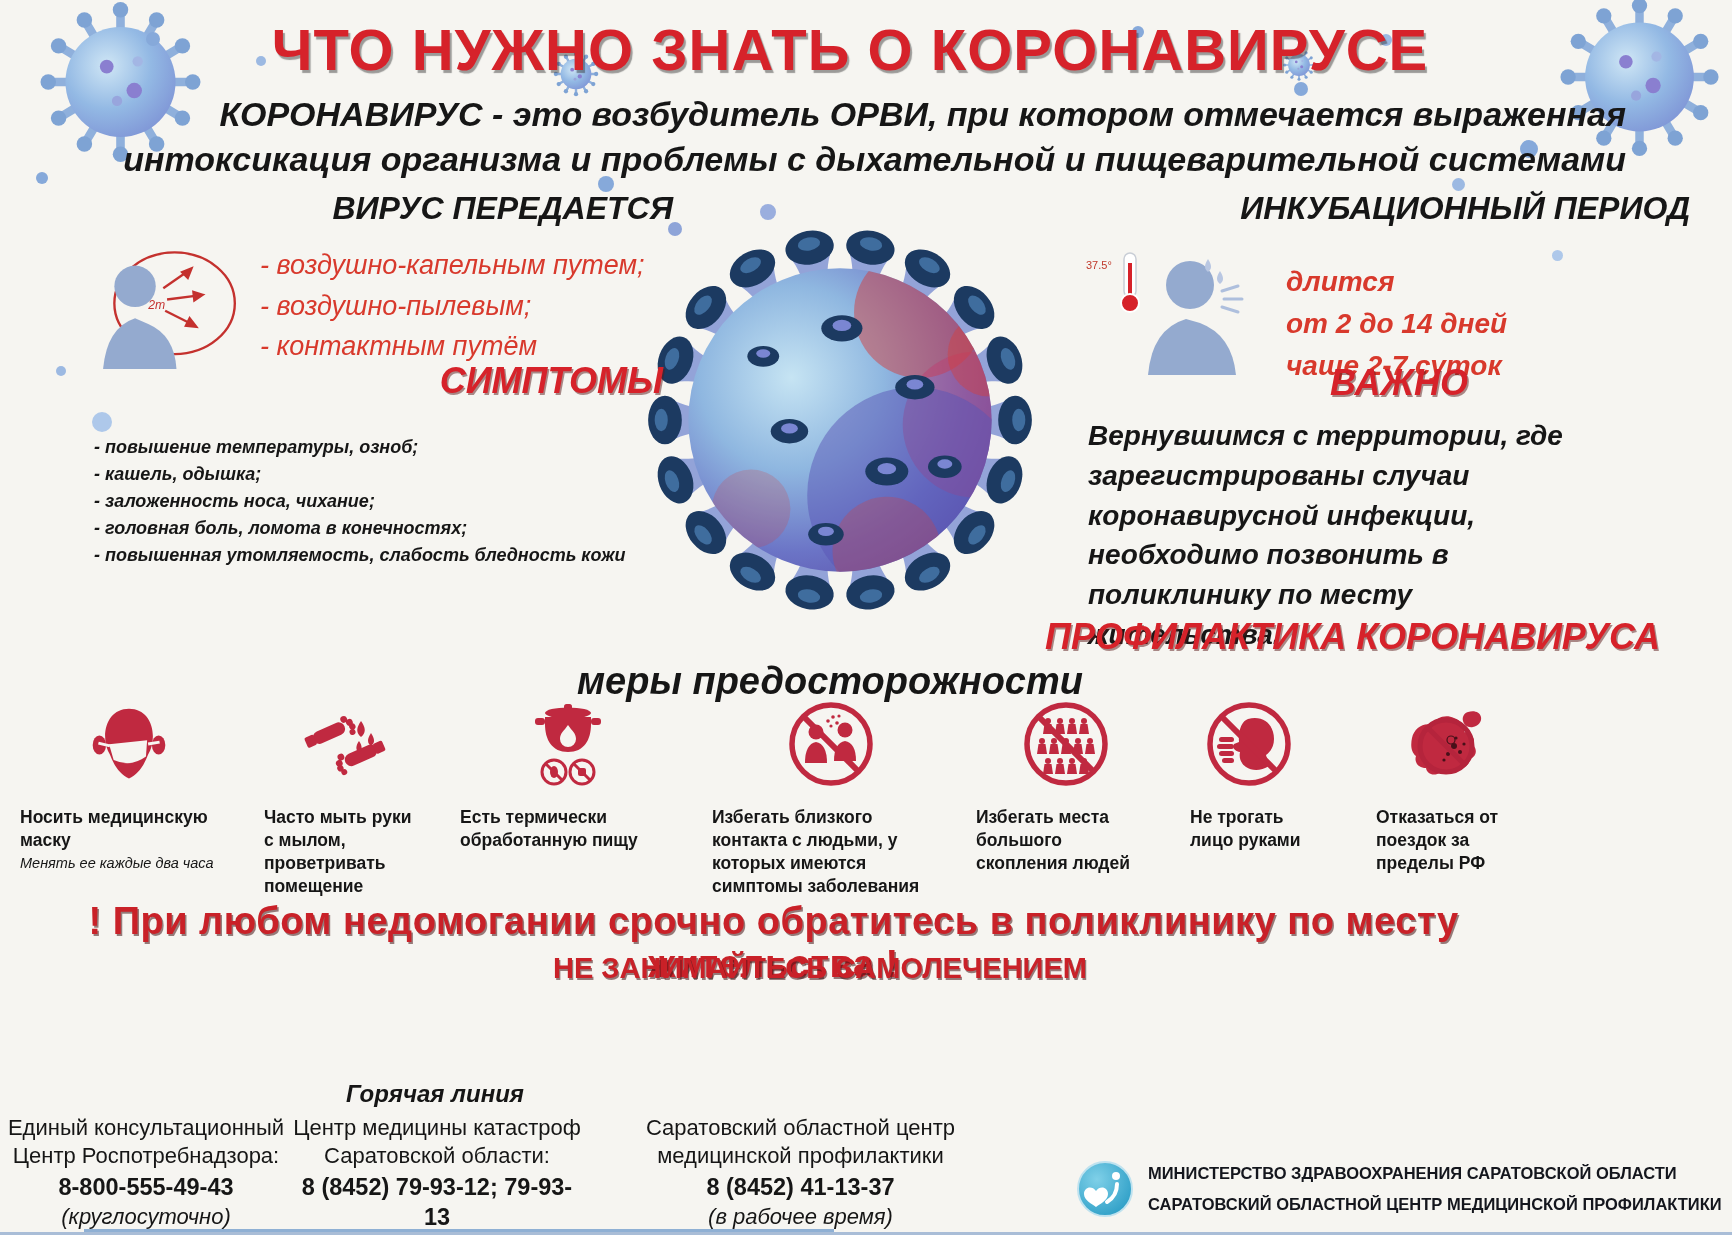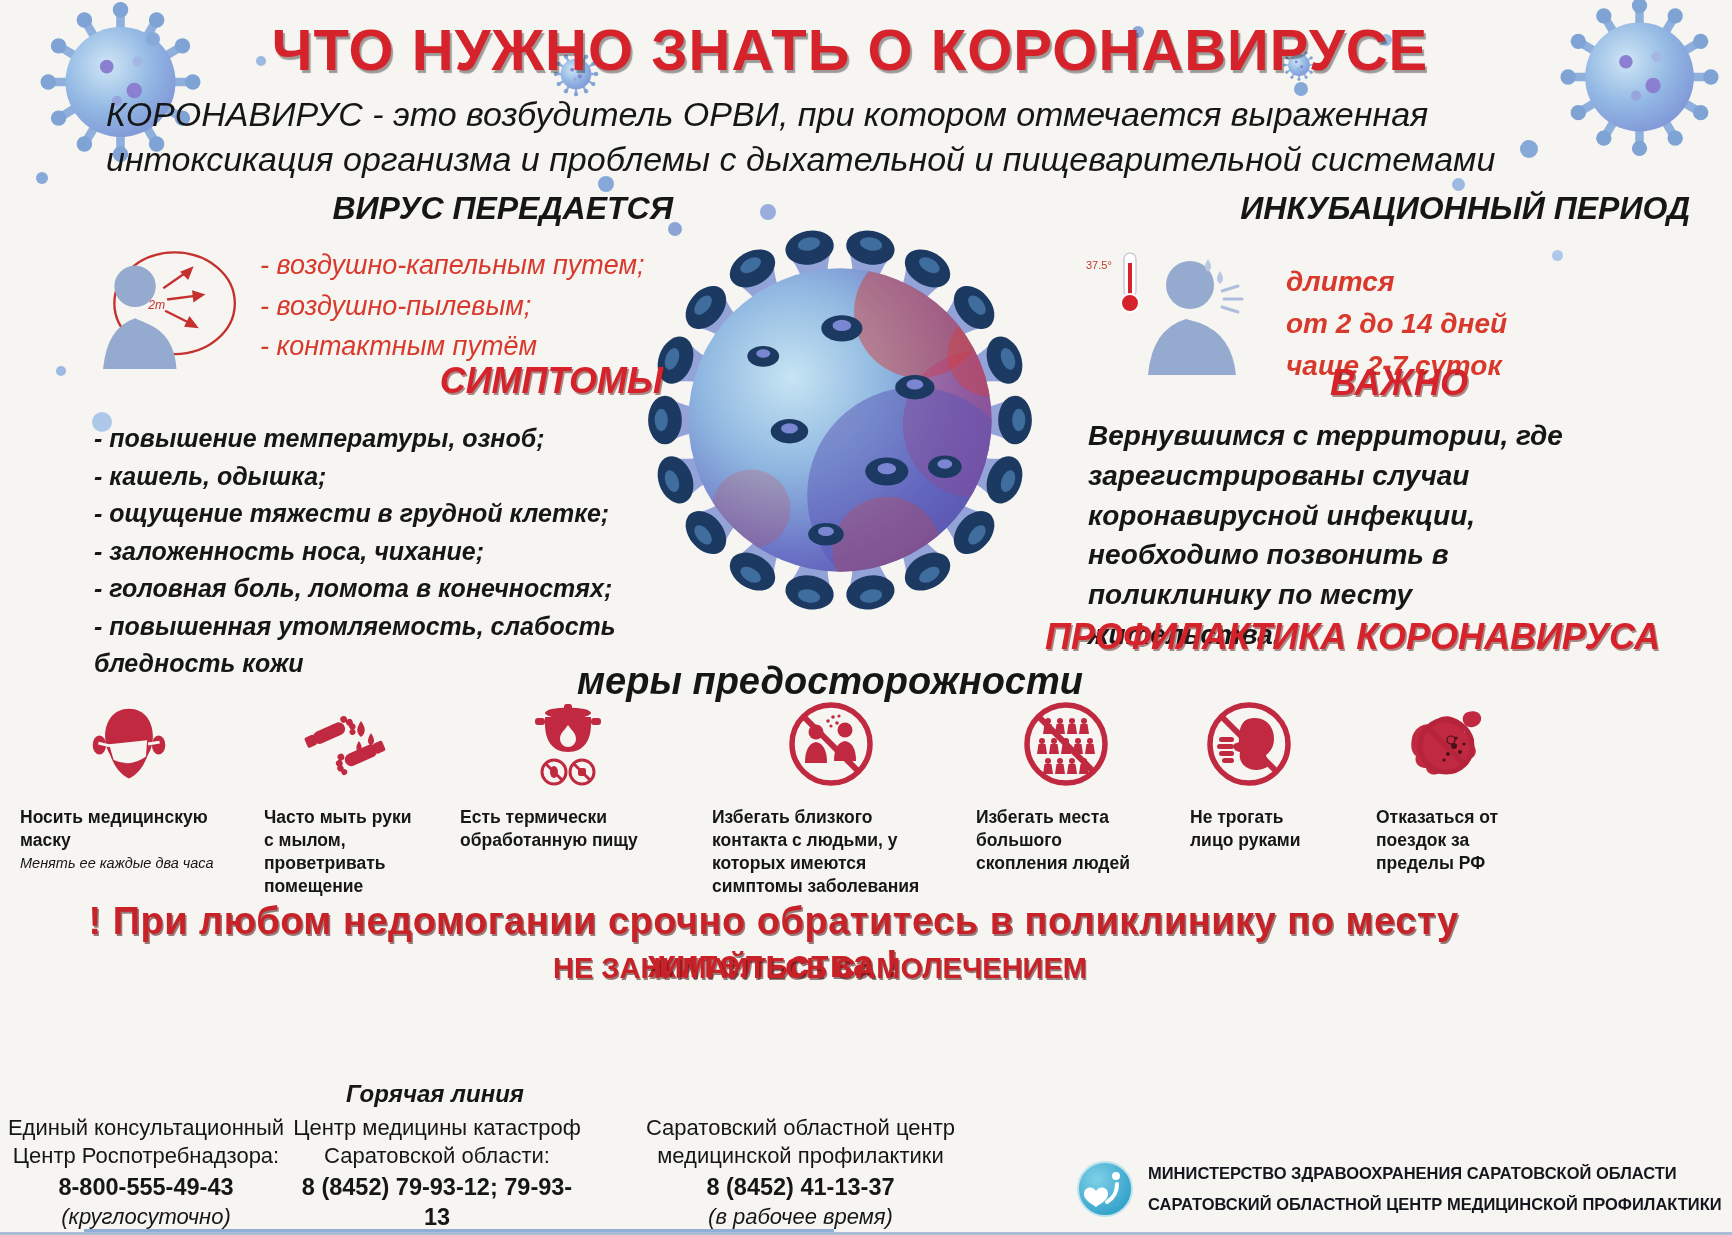--- a/index.html
+++ b/index.html
@@ -8,37 +8,37 @@
     background:#f6f5f1; overflow:hidden;
     font-family:"Liberation Sans", sans-serif; color:#161616;
   }
   
   .title{
     position:absolute; top:16px; left:0; width:1700px; text-align:center;
     font-size:58px; font-weight:bold; letter-spacing:1px;
     color:#d6222a; text-shadow:2px 3px 1px rgba(45,45,45,.45);
   }
   .subtitle{
-    position:absolute; top:92px; left:106px; width:1520px; text-align:left;
-    font-size:34px; font-weight:normal; font-style:italic; line-height:1.32;
+    position:absolute; top:92px; left:106px; width:1520px; text-align:right;
+    font-size:34px; font-weight:bold; font-style:italic; line-height:1.32;
   }
   .sec-head{
     font-size:32px; font-weight:bold; font-style:italic; text-align:right;
   }
   .sec-head.red{
     font-size:36px; color:#d6222a; text-shadow:1.5px 1.5px 0 rgba(90,25,25,.5);
   }
   
   .transmission{position:absolute; left:88px; top:190px; width:585px;}
   .trans-row{display:flex; align-items:flex-start; margin-top:14px;}
   .trans-list{margin:4px 0 0 12px; padding:0; list-style:none;
     font-size:27px; font-style:italic; color:#d8392c; line-height:1.5;}
   .symptoms{position:absolute; left:88px; top:360px; width:575px;}
-  .symptoms ul{margin:18px 0 0 6px; padding:0; list-style:none;
-    font-size:25px; font-weight:bold; font-style:italic; line-height:1.5;}
+  .symptoms ul{margin:32px 0 0 6px; padding:0; list-style:none;
+    font-size:18px; font-weight:bold; font-style:italic; line-height:1.5;}
   .incubation{position:absolute; left:1080px; top:190px; width:610px;}
   .inc-row{display:flex; align-items:flex-start; margin-top:16px;}
   .inc-lines{margin-left:16px; font-size:28px; font-weight:bold; font-style:italic;
     color:#d8392c; line-height:1.5; padding-top:18px;}
   .important{position:absolute; left:1088px; top:362px; width:500px;}
   .important p{margin:12px 0 0 0; font-size:28px; font-weight:bold; font-style:italic;
     line-height:1.42;}
   
   .prev-head{position:absolute; top:616px; left:0; width:1660px; text-align:right;}
   .prev-sub{position:absolute; top:660px; left:0; width:1660px; text-align:center;
@@ -248,21 +248,20 @@
         <li>- контактным путём</li>
       </ul>
     </div>
   </div>
 
   <div class="symptoms">
     <div class="sec-head red" style="padding-left:20px">СИМПТОМЫ</div>
     <ul>
       <li>- повышение температуры, озноб;</li>
       <li>- кашель, одышка;</li>
-      <li>- ощущение тяжести в грудной клетке;</li>
       <li>- заложенность носа, чихание;</li>
       <li>- головная боль, ломота в конечностях;</li>
       <li>- повышенная утомляемость, слабость бледность кожи</li>
     </ul>
   </div>
 
   <div class="incubation">
     <div class="sec-head">ИНКУБАЦИОННЫЙ ПЕРИОД</div>
     <div class="inc-row">
       <svg width="190" height="132" viewBox="0 0 190 132">

